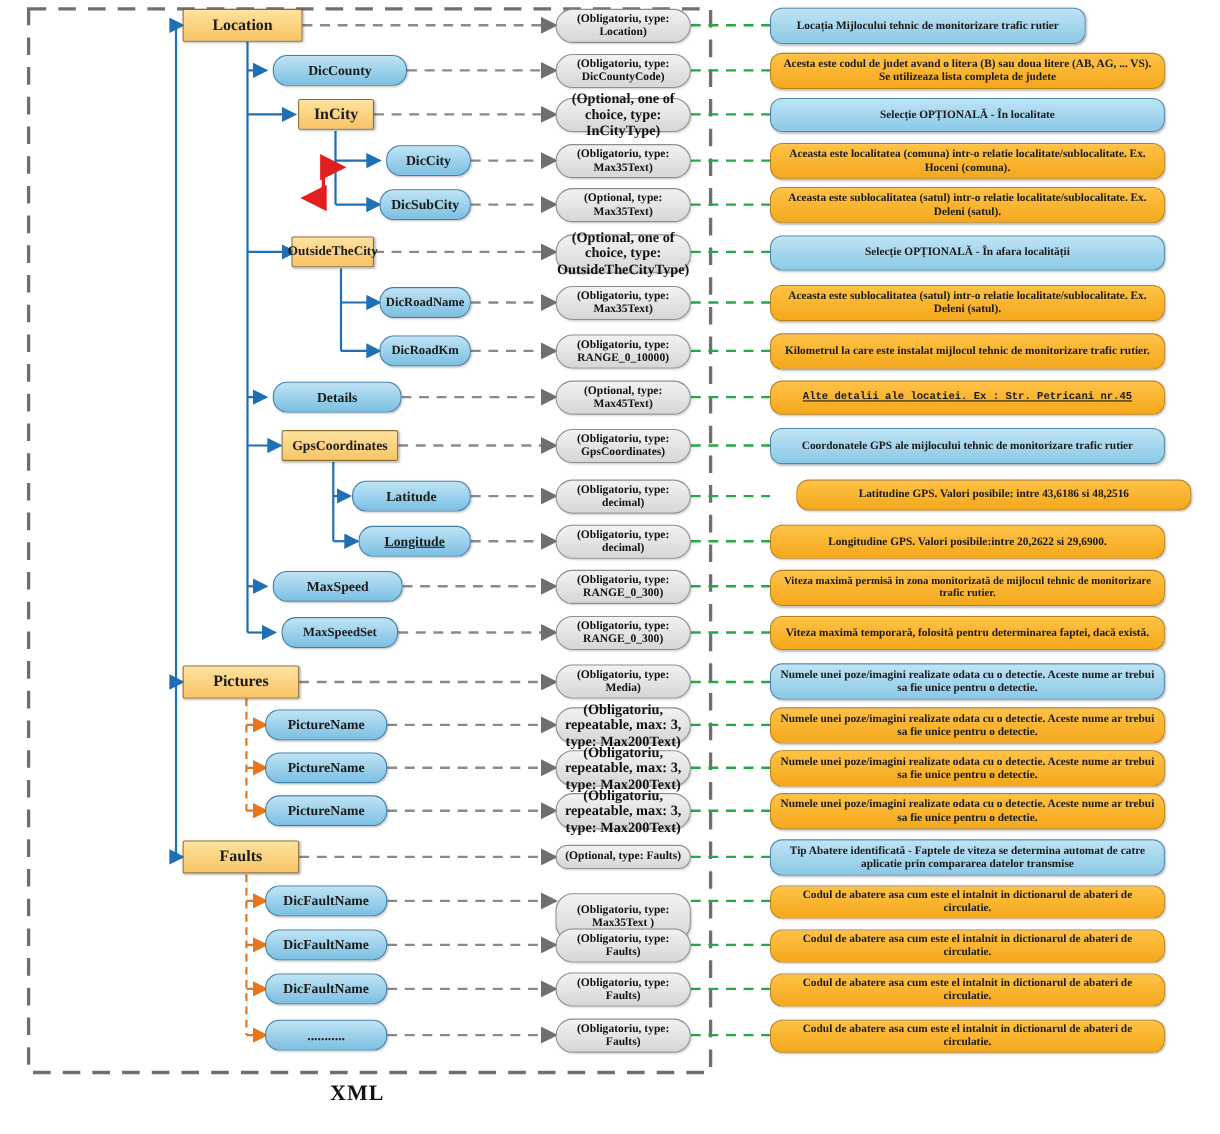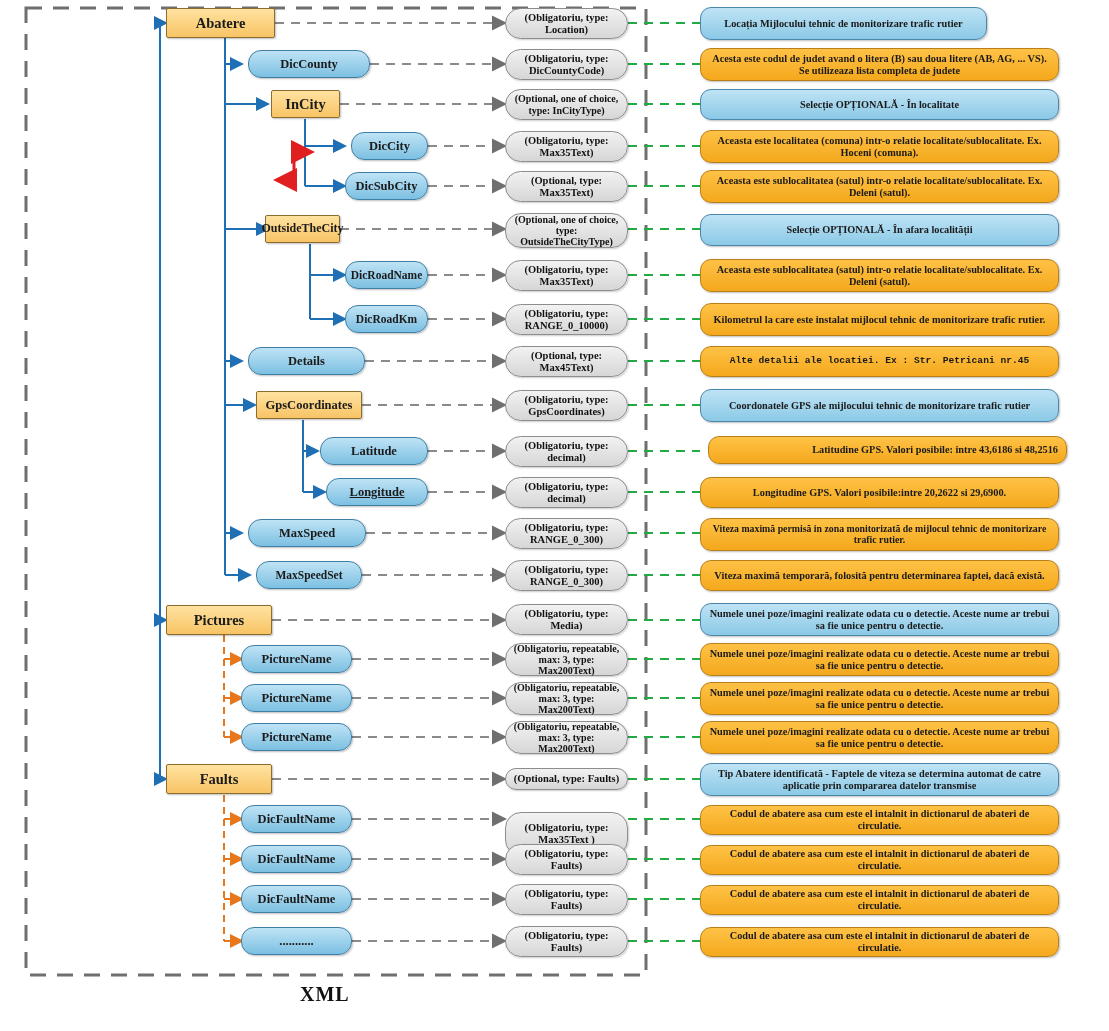--- a/index.html
+++ b/index.html
@@ -43,21 +43,21 @@
   .cap{
     background:linear-gradient(#f2f2f2,#d6d6d6);
     border:1px solid #8d8d8d;
     border-radius:16px;
     font-size:10.5px;
     font-weight:bold;
     color:#111;
     padding:2px 4px;
     box-shadow:1px 1px 2px rgba(0,0,0,.2);
   }
-  .cap.tiny{font-size:10px;}
+  .cap.tiny{font-size:13px;}
   
   .desc{
     border-radius:11px;
     font-size:10.3px;
     padding:2px 8px;
     box-shadow:1px 1px 2px rgba(0,0,0,.25);
   }
   .desc.orange{
     background:linear-gradient(#ffc246,#f4a81c);
     border:1px solid #b9801a;
@@ -194,21 +194,21 @@
       <path d="M628,737 L700,737"></path>
       <path d="M628,779 L700,779"></path>
       <path d="M628,819 L700,819"></path>
       <path d="M628,859 L700,859"></path>
       <path d="M628,899 L700,899"></path>
       <path d="M628,941 L700,941"></path>
     </g>
   </svg>
 
   <div class="node el-root" style="left:166px;top:8px;width:109px;height:30px;">
-      <span>Abatere</span>
+      <span>Location</span>
     </div>
   <div class="node cap" style="left:505px;top:8px;width:123px;height:31px;">
       <span>(Obligatoriu, type: Location)</span>
     </div>
   <div class="node desc blue" style="left:700px;top:7px;width:287px;height:33px;">
       <span>Locația Mijlocului tehnic de monitorizare trafic rutier</span>
     </div>
 
   <div class="node el-blue" style="left:248px;top:50px;width:122px;height:28px;">
       <span>DicCounty</span>
@@ -279,41 +279,41 @@
   <div class="node desc orange" style="left:700px;top:303px;width:359px;height:33px;justify-content:center;">
       <span>Kilometrul la care este instalat mijlocul tehnic de monitorizare trafic rutier.</span>
     </div>
 
   <div class="node el-blue" style="left:248px;top:347px;width:117px;height:28px;">
       <span>Details</span>
     </div>
   <div class="node cap" style="left:505px;top:346px;width:123px;height:31px;">
       <span>(Optional, type: Max45Text)</span>
     </div>
-  <div class="node desc orange mono" style="left:700px;top:346px;width:359px;height:31px;">
+  <div class="node desc orange mono" style="left:700px;top:346px;width:359px;height:31px;text-decoration:underline;">
       <span>Alte detalii ale locatiei. Ex : Str. Petricani nr.45</span>
     </div>
 
   <div class="node el-root" style="left:256px;top:391px;width:106px;height:28px;font-size:12.5px;">
       <span>GpsCoordinates</span>
     </div>
   <div class="node cap" style="left:505px;top:390px;width:123px;height:31px;">
       <span>(Obligatoriu, type: GpsCoordinates)</span>
     </div>
   <div class="node desc blue" style="left:700px;top:389px;width:359px;height:33px;">
       <span>Coordonatele GPS ale mijlocului tehnic de monitorizare trafic rutier</span>
     </div>
 
   <div class="node el-blue" style="left:320px;top:437px;width:108px;height:28px;">
       <span>Latitude</span>
     </div>
   <div class="node cap" style="left:505px;top:436px;width:123px;height:31px;">
       <span>(Obligatoriu, type: decimal)</span>
     </div>
-  <div class="node desc orange" style="left:708px;top:436px;width:359px;height:28px;justify-content:flex-end;">
+  <div class="node desc orange" style="left:724px;top:436px;width:359px;height:28px;">
       <span>Latitudine GPS. Valori posibile: intre 43,6186 si 48,2516</span>
     </div>
 
   <div class="node el-blue" style="left:326px;top:478px;width:102px;height:28px;text-decoration:underline;">
       <span>Longitude</span>
     </div>
   <div class="node cap" style="left:505px;top:477px;width:123px;height:31px;">
       <span>(Obligatoriu, type: decimal)</span>
     </div>
   <div class="node desc orange" style="left:700px;top:477px;width:359px;height:31px;">

